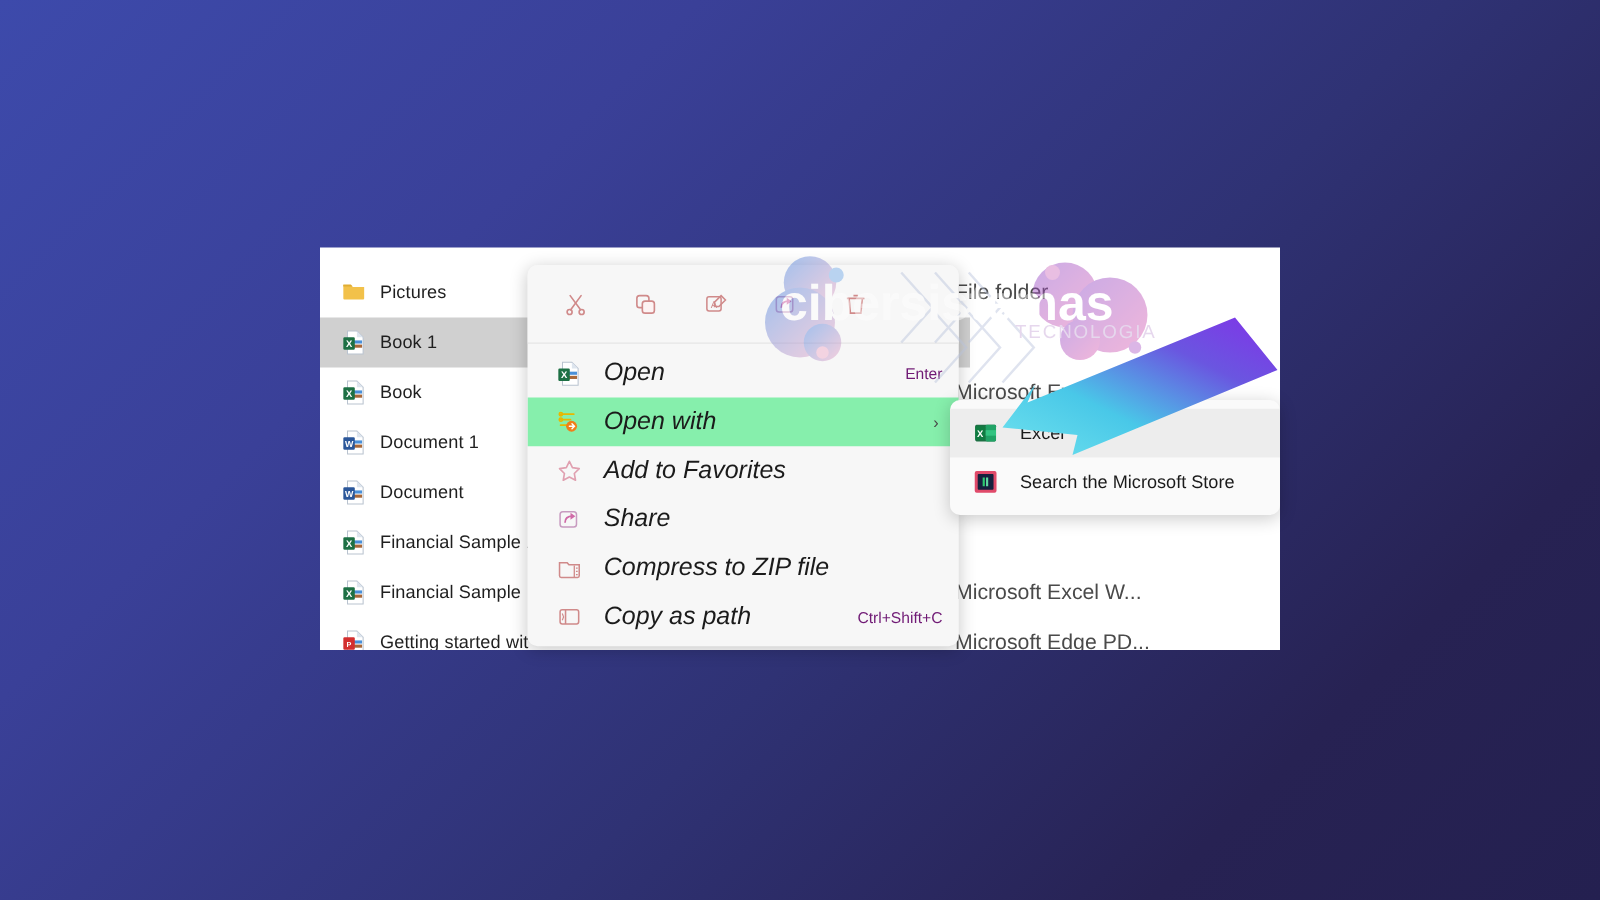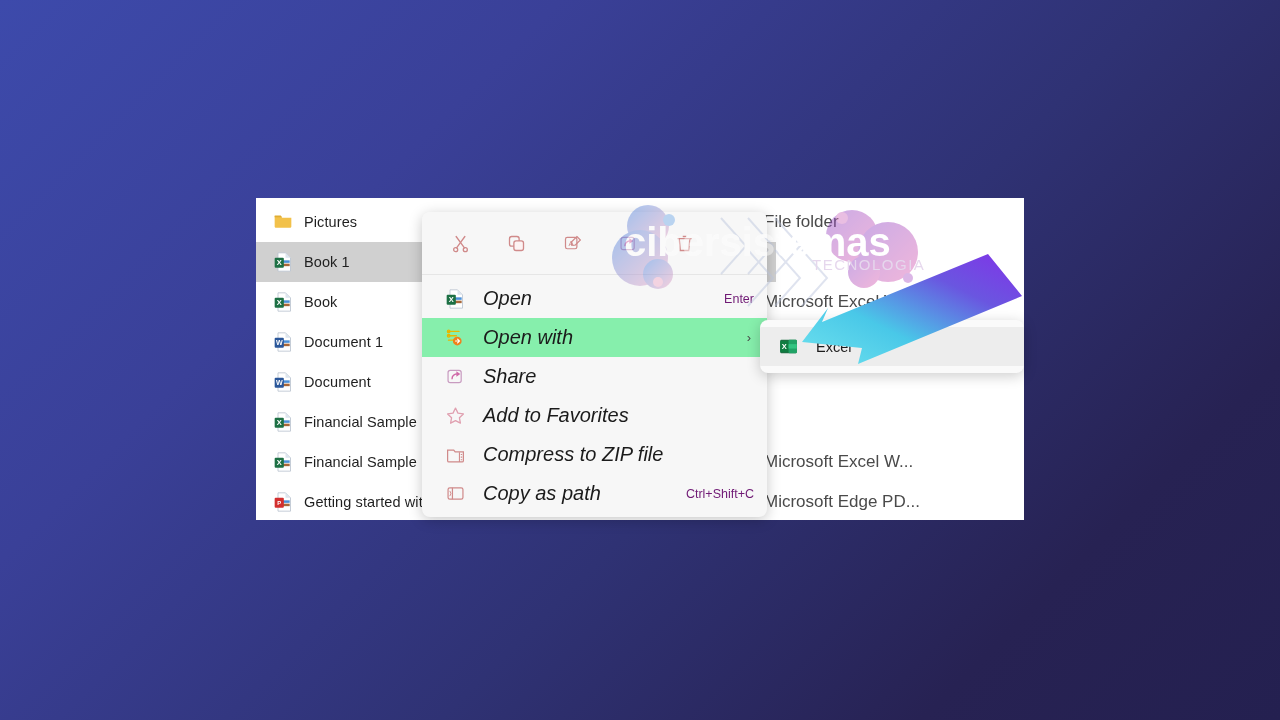--- a/index.html
+++ b/index.html
@@ -24,21 +24,21 @@
     left: 256px;
     top: 198px;
     width: 768px;
     height: 322px;
     background: #ffffff;
     overflow: hidden;
   }
 
   .file-list {
     position: absolute;
-    left: 0; top: 4px;
+    left: 0; top: 16px;
     width: 800px;
     height: 322px;
   }
 
   .file-row {
     position: relative;
     height: 40px;
     display: flex;
     align-items: center;
     padding-left: 17px;
@@ -360,35 +360,35 @@
               <circle cx="4.2" cy="10" r="1.5" fill="none" stroke="#e8b800" stroke-width="1.4"></circle>
               <circle cx="14" cy="16" r="5" fill="#f07f1a"></circle>
               <path d="M12 16 h4 M14.4 13.8 L16.6 16 L14.4 18.2" stroke="#ffffff" stroke-width="1.3" fill="none" stroke-linecap="round"></path>
             </svg>
           </span>
           <span class="ctx-label">Open with</span>
           <span class="ctx-chevron">›</span>
         </div>
         <div class="ctx-item">
           <span class="ctx-ico">
+            <svg viewBox="0 0 24 24" width="21" height="21" fill="none" stroke="#e0a0b0" stroke-width="1.5" stroke-linejoin="round">
+              <path d="M12 3.5 L14.8 9.3 L21 10.2 L16.5 14.6 L17.6 20.8 L12 17.9 L6.4 20.8 L7.5 14.6 L3 10.2 L9.2 9.3 Z"></path>
+            </svg>
+          </span>
+          <span class="ctx-label">Add to Favorites</span>
+        </div>
+        <div class="ctx-item">
+          <span class="ctx-ico">
             <svg viewBox="0 0 24 24" width="21" height="21" fill="none" stroke="#c89bc0" stroke-width="1.4">
               <rect x="3.5" y="5" width="15" height="14" rx="2.5"></rect>
               <path d="M8 15 C8 10 11 9 15 9" stroke="#d06aa8" stroke-width="1.6"></path>
               <path d="M13 6 L17.5 9.2 L13 12.4 Z" fill="#d06aa8" stroke="none"></path>
             </svg>
           </span>
           <span class="ctx-label">Share</span>
-        </div>
-        <div class="ctx-item">
-          <span class="ctx-ico">
-            <svg viewBox="0 0 24 24" width="21" height="21" fill="none" stroke="#e0a0b0" stroke-width="1.5" stroke-linejoin="round">
-              <path d="M12 3.5 L14.8 9.3 L21 10.2 L16.5 14.6 L17.6 20.8 L12 17.9 L6.4 20.8 L7.5 14.6 L3 10.2 L9.2 9.3 Z"></path>
-            </svg>
-          </span>
-          <span class="ctx-label">Add to Favorites</span>
         </div>
         <div class="ctx-item">
           <span class="ctx-ico">
             <svg viewBox="0 0 24 24" width="21" height="21" fill="none" stroke="#d08a8a" stroke-width="1.4">
               <path d="M3 7 h7 l1.6 2 H21 v10 a1.5 1.5 0 0 1 -1.5 1.5 H4.5 A1.5 1.5 0 0 1 3 19 Z"></path>
               <path d="M16.5 9.5 v11" stroke-width="1.2"></path>
               <path d="M18 12 h1.6 M18 15 h1.6 M18 18 h1.6" stroke-width="1.2"></path>
             </svg>
           </span>
           <span class="ctx-label">Compress to ZIP file</span>
@@ -449,20 +449,31 @@
             <svg viewBox="0 0 24 24" width="19" height="19">
               <rect x="1.5" y="3.5" width="21" height="17" rx="1.5" fill="#1d7044"></rect>
               <rect x="12" y="3.5" width="10.5" height="17" rx="1.5" fill="#21a366"></rect>
               <rect x="12" y="9" width="10.5" height="5.6" fill="#33c481"></rect>
               <rect x="1.5" y="5" width="10" height="14" rx="1" fill="#107c41"></rect>
               <text x="6.5" y="15.5" font-family="'Liberation Sans',sans-serif" font-size="9.5" font-weight="bold" fill="#ffffff" text-anchor="middle">X</text>
             </svg>
           </span>
           <span class="sub-label">Excel</span>
         </div>
+        <div class="sub-item">
+          <span class="sub-ico">
+            <svg viewBox="0 0 24 24" width="19" height="19">
+              <rect x="1" y="1" width="22" height="22" rx="2" fill="#e04a6a"></rect>
+              <rect x="4" y="4" width="16" height="16" rx="1" fill="#16213e"></rect>
+              <path d="M9 7.5 h2.2 v9 H9 Z" fill="#2ecc71"></path>
+              <path d="M12.4 7.5 h2.2 v9 h-2.2 Z" fill="#5dd9a0"></path>
+            </svg>
+          </span>
+          <span class="sub-label">Search the Microsoft Store</span>
+        </div>
       </div>
   </div>
 
   <div id="arrow">
     <svg viewBox="0 0 230 120" width="230" height="120">
       <defs>
         <linearGradient id="arrGrad" x1="0%" y1="100%" x2="100%" y2="0%">
           <stop offset="0%" stop-color="#6fe2ee"></stop>
           <stop offset="35%" stop-color="#49c8e8"></stop>
           <stop offset="70%" stop-color="#6a56e0"></stop>

